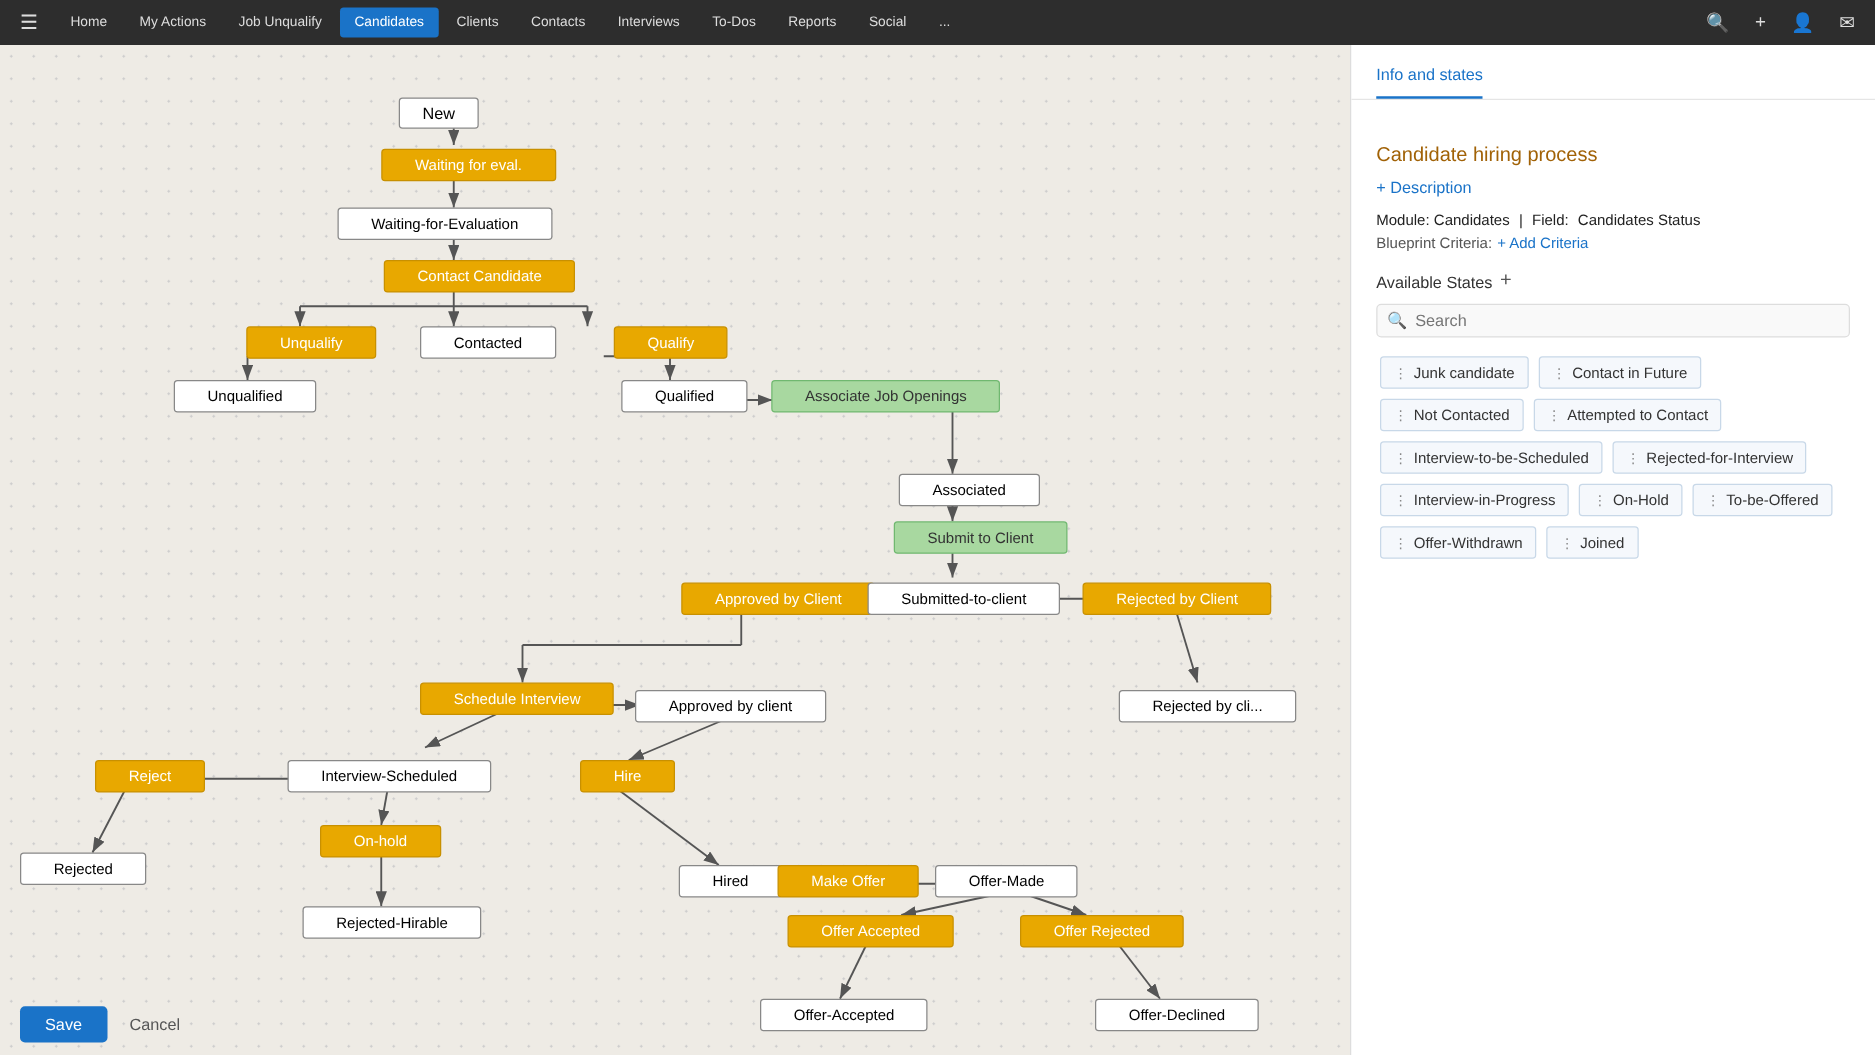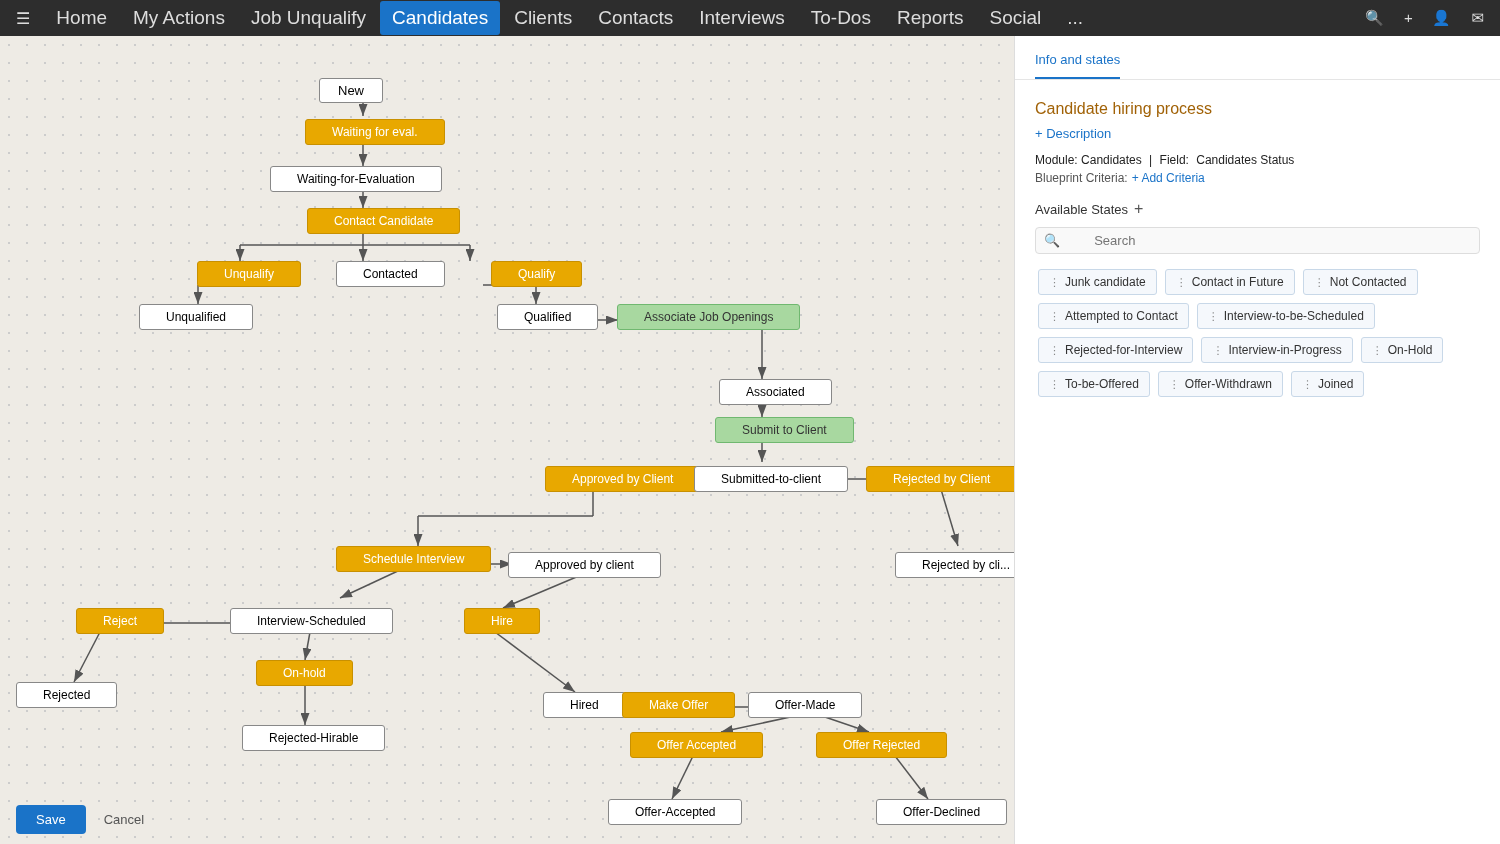--- a/index.html
+++ b/index.html
@@ -4,43 +4,43 @@
   <style>
     * { box-sizing: border-box; margin: 0; padding: 0; }
     body { font-family: -apple-system, BlinkMacSystemFont, 'Segoe UI', Arial, sans-serif; font-size: 13px; background: #f0ede8; overflow: hidden; width: 1500px; height: 844px; }
 
     
     .topnav {
       display: flex; align-items: center; background: #2d2d2d; color: #fff;
       height: 36px; padding: 0 8px; gap: 2px;
     }
     .topnav-item {
-      padding: 6px 12px; cursor: pointer; color: #ddd; font-size: 19px; border-radius: 3px;
+      padding: 6px 12px; cursor: pointer; color: #ddd; font-size: 11px; border-radius: 3px;
       white-space: nowrap;
     }
     .topnav-item.active { background: #1a73c8; color: #fff; }
     .topnav-icon { padding: 6px 8px; cursor: pointer; color: #ddd; font-size: 15px; margin-left: auto; }
     .nav-icons { display: flex; margin-left: auto; gap: 4px; }
     .hamburger { font-size: 16px; margin-right: 4px; cursor: pointer; color: #ddd; padding: 6px 8px; }
 
     
     .main-layout { display: flex; height: calc(844px - 36px); }
 
     
     .canvas {
       flex: 1; background: #eeebe5;
       background-image: radial-gradient(circle, #ccc 1px, transparent 1px);
       background-size: 18px 18px;
       position: relative; overflow: hidden;
     }
 
     
     .right-panel {
-      width: 486px; background: #fff; border-left: 1px solid #ddd;
-      display: flex; flex-direction: column; overflow-y: auto;
+      width: 420px; background: #fff; border-left: 1px solid #ddd;
+      display: flex; flex-direction: column; overflow-y: auto; gap: 16px;
     }
     .panel-header {
       padding: 16px 20px 0; border-bottom: 1px solid #e5e5e5;
     }
     .panel-title-row {
       display: flex; gap: 20px; margin-bottom: 0;
     }
     .panel-tab {
       font-size: 13px; color: #555; padding-bottom: 10px; cursor: pointer;
       border-bottom: 2px solid transparent;
@@ -58,21 +58,21 @@
     .available-states-header {
       display: flex; align-items: center; gap: 6px; margin-bottom: 10px;
     }
     .available-states-title { font-size: 13px; color: #333; font-weight: 500; }
     .add-state-btn { color: #555; cursor: pointer; font-size: 16px; line-height: 1; }
 
     .search-box {
       display: flex; align-items: center; border: 1px solid #ddd; border-radius: 4px;
       padding: 5px 8px; margin-bottom: 12px; background: #f9f9f9;
     }
-    .search-box input { border: none; background: none; outline: none; font-size: 13px; color: #000000; width: 100%; margin-left: 28px; }
+    .search-box input { border: none; background: none; outline: none; font-size: 13px; color: #000000; width: 100%; }
     .search-icon-sm { color: #999; margin-right: 6px; font-size: 13px; }
 
     .state-badge {
       display: inline-flex; align-items: center; gap: 5px;
       border: 1px solid #c8d8e8; border-radius: 3px;
       padding: 5px 10px; margin: 3px 3px; font-size: 12px; color: #333;
       background: #f5f8fc; cursor: pointer; white-space: nowrap;
     }
     .state-badge .drag-icon { color: #888; font-size: 11px; }
     .states-list { display: flex; flex-wrap: wrap; gap: 2px; }

